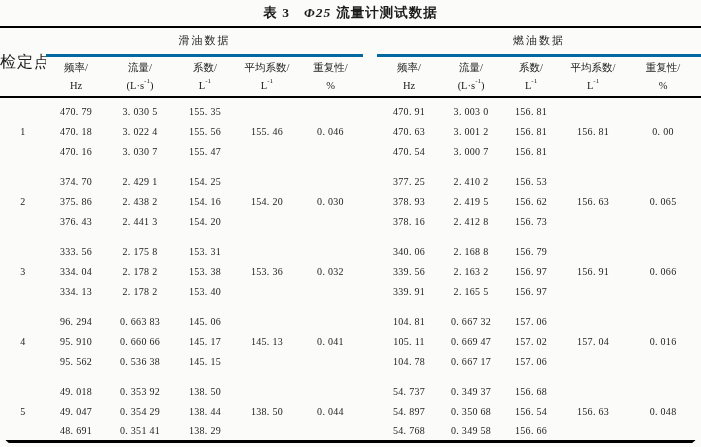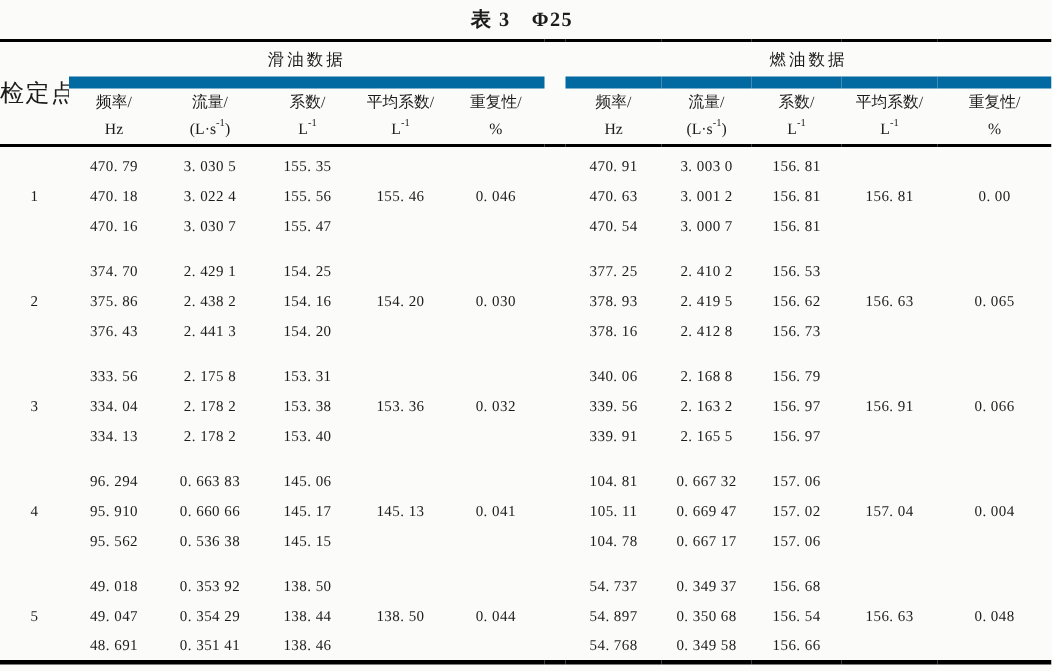--- a/index.html
+++ b/index.html
@@ -2,63 +2,64 @@
 <html><head>
 <meta charset="utf-8">
 <style>
   * { margin:0; padding:0; box-sizing:border-box; }
   html,body { width:701px; height:447px; }
   body {
     background:#fbfbf9;
     color:#1c1c1c;
     font-family:"Liberation Serif","DejaVu Serif",serif;
   }
-  .page { width:701px; height:447px; overflow:hidden; }
+  .page { width:701px; height:447px; overflow:hidden;border-radius:21px; }
 
   
   .title {
     height:26px;
     display:flex; align-items:center; justify-content:center;
     font-size:13.5px; font-weight:bold; letter-spacing:1px;
   }
   .title .t-prefix { margin-right:14px; }
-  .title .t-model  { margin-right:5px; }
+  .title .t-model  { font-style:italic; margin-right:5px; }
 
   
   table {
     width:701px; table-layout:fixed; border-collapse:collapse;
     border-top:2.5px solid #000;
     border-bottom:3px solid #000;
   }
   thead { border-bottom:2.5px solid #000; }
   th, td {
     font-weight:normal; text-align:center; vertical-align:middle;
     font-size:10.5px; padding:0; overflow:hidden; white-space:nowrap;
   }
   .corner { font-size:16px; letter-spacing:1px; }
   tr.grp-row { height:28px; }
-  th.grp { border-bottom:8px solid #0369a1; font-size:11px; letter-spacing:2px; }
+  th.grp { border-bottom:3px solid #0369a1; font-size:11px; letter-spacing:2px; }
   th.gap-h { border-bottom:none; }
   tr.colh-row { height:42px;padding-left:44px; }
   .colh .l1 { line-height:15px; }
   .colh .l2 { line-height:15px; }
   .colh sup { font-size:7px; position:relative; top:-1px; }
   tr.d  { height:20px;margin-top:23px; }
   tr.sp  { height:10px; }
   tr.sp0 { height:4px; }
   td { font-size:10px; letter-spacing:0.3px; }
 </style>
 </head>
 <body>
 
 <div class="page">
 
   <div class="title">
     <span class="t-prefix">表 3</span>
     <span class="t-model">Φ25</span>
+    <span class="t-text">流量计测试数据</span>
   </div>
 
   <table>
     <colgroup>
       <col style="width:46px">
         <col style="width:60px">
         <col style="width:68px">
         <col style="width:62px">
         <col style="width:62px">
         <col style="width:65px">
@@ -283,21 +284,21 @@
         <td>95. 910</td>
         <td>0. 660 66</td>
         <td>145. 17</td>
         <td>145. 13</td>
         <td>0. 041</td>
         <td></td>
         <td>105. 11</td>
         <td>0. 669 47</td>
         <td>157. 02</td>
         <td>157. 04</td>
-        <td>0. 004</td>
+        <td>0. 016</td>
       </tr>
       <tr class="d">
         <td></td>
         <td>95. 562</td>
         <td>0. 536 38</td>
         <td>145. 15</td>
         <td></td>
         <td></td>
         <td></td>
         <td>104. 78</td>
@@ -335,21 +336,21 @@
         <td>54. 897</td>
         <td>0. 350 68</td>
         <td>156. 54</td>
         <td>156. 63</td>
         <td>0. 048</td>
       </tr>
       <tr class="d">
         <td></td>
         <td>48. 691</td>
         <td>0. 351 41</td>
-        <td>138. 46</td>
+        <td>138. 29</td>
         <td></td>
         <td></td>
         <td></td>
         <td>54. 768</td>
         <td>0. 349 58</td>
         <td>156. 66</td>
         <td></td>
         <td></td>
       </tr>
     </tbody>

